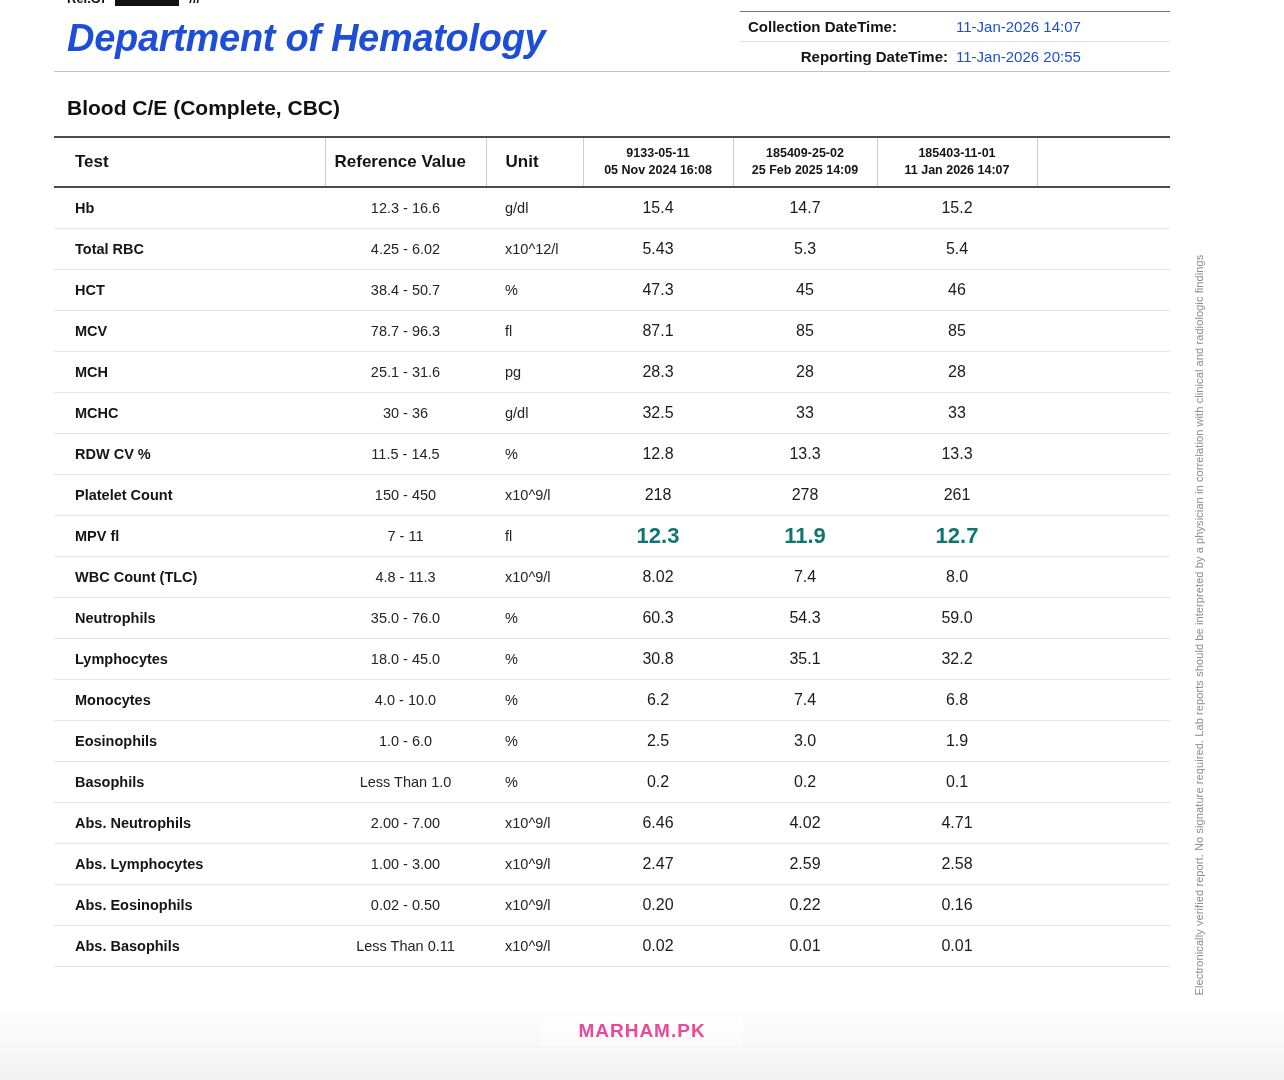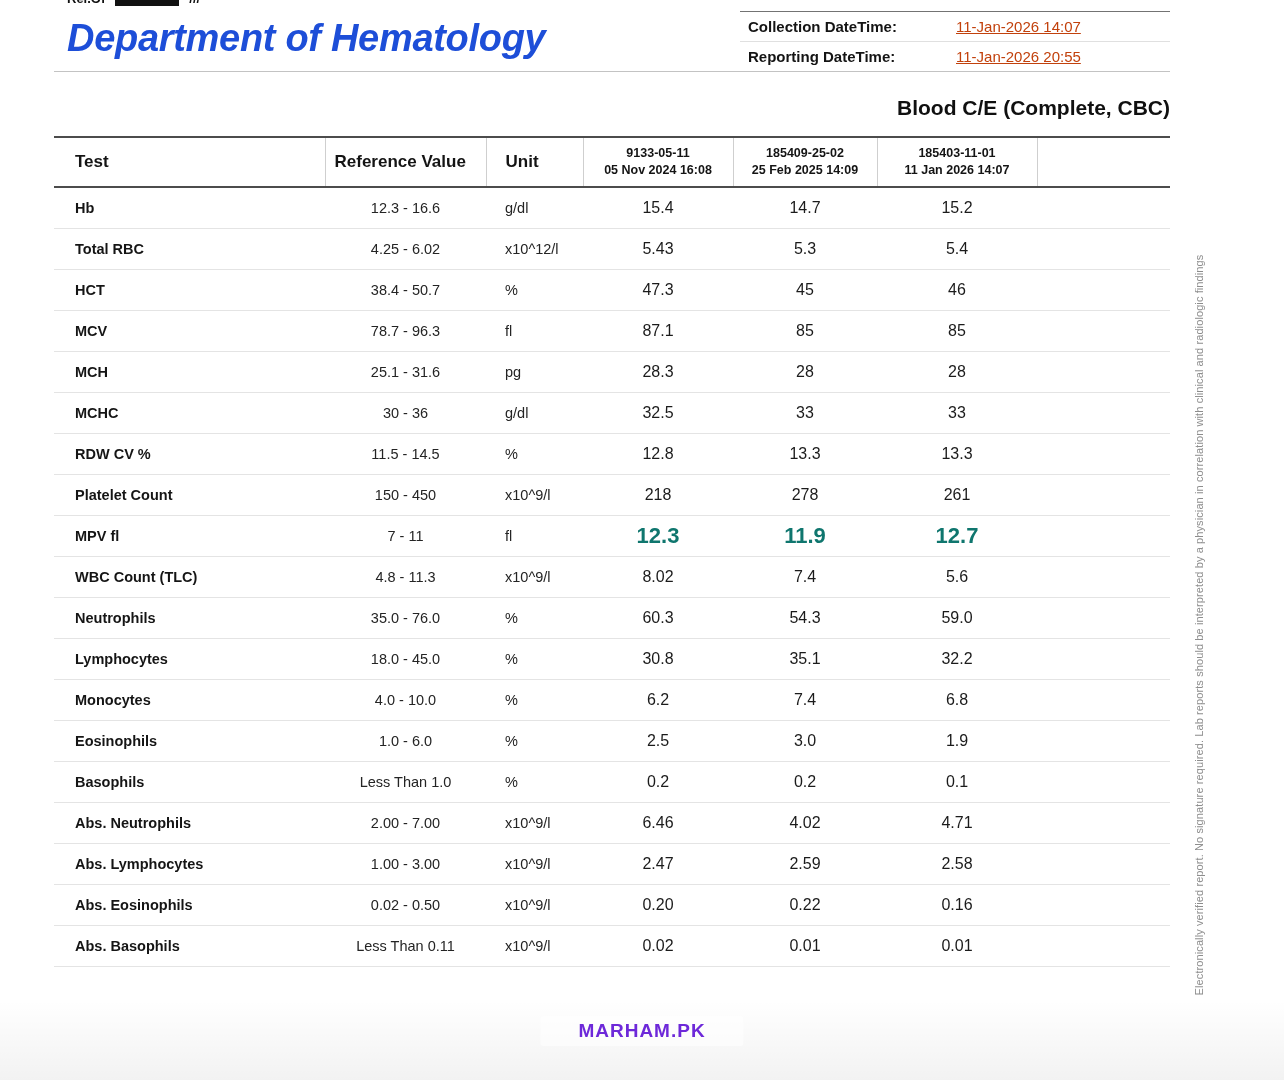--- a/index.html
+++ b/index.html
@@ -25,29 +25,28 @@
   }
   .dept-title{
     font-size:38px;font-weight:800;letter-spacing:-0.3px;color:#1d4ed8;
     padding:16px 0 10px 13px;align-self:center;font-style:italic;
   }
   .meta{width:430px;margin-top:11px;}
   .meta-row{
     display:flex;align-items:center;padding:3px 0 4px 8px;
     border-top:1px solid #737373;min-height:22px;
   }
-  .meta-row + .meta-row{border-top:1px solid #e0e0e0;}
+  .meta-row + .meta-row{border-top:1px solid #e0e0e0;text-align:right;}
   .meta-label{font-weight:700;font-size:15px;width:200px;flex:0 0 auto;}
-  .meta-value{font-size:15px;padding-left:8px;color:#c2410c;text-decoration:underline;}
+  .meta-value{font-size:15px;padding-left:8px;color:#1d4ed8;}
 
   
   .section-title{
     font-size:21px;font-weight:700;color:#101010;
     margin:24px 0 0 13px;
-    text-align:right;
   }
 
   
   table.results{
     width:1116px;border-collapse:collapse;table-layout:fixed;margin-top:16px;
   }
   thead th{
     border-top:2px solid #4c4c4c;border-bottom:2px solid #4c4c4c;
     height:46px;vertical-align:middle;font-weight:700;background:#fff;
   }
@@ -76,21 +75,21 @@
   }
 
   
   .bottom-shade{
     position:absolute;left:0;bottom:0;width:100%;height:80px;
     background:linear-gradient(to bottom, rgba(0,0,0,0) 0%, rgba(0,0,0,0.05) 100%);
     pointer-events:none;
   }
   .watermark{
     position:absolute;left:50%;top:1016px;transform:translateX(-50%);
-    font-size:19px;font-weight:700;letter-spacing:1px;color:#6d28d9;
+    font-size:19px;font-weight:700;letter-spacing:1px;color:#ec4899;
     background:rgba(255,255,255,0.55);padding:4px 38px;border-radius:3px;
   }
 </style>
 </head>
 <body>
 
 <div class="clip-strip">
   <span>Rel.Of</span>
   <span class="redact"></span>
   <span>///</span>
@@ -234,21 +233,21 @@
     <td class="val flagged">12.7</td>
     <td class="spacer"></td>
   </tr>
 
   <tr>
     <td class="test">WBC Count (TLC)</td>
     <td class="ref">4.8  -  11.3</td>
     <td class="unit">x10^9/l</td>
     <td class="val">8.02</td>
     <td class="val">7.4</td>
-    <td class="val">5.6</td>
+    <td class="val">8.0</td>
     <td class="spacer"></td>
   </tr>
 
   <tr>
     <td class="test">Neutrophils</td>
     <td class="ref">35.0  -  76.0</td>
     <td class="unit">%</td>
     <td class="val">60.3</td>
     <td class="val">54.3</td>
     <td class="val">59.0</td>

